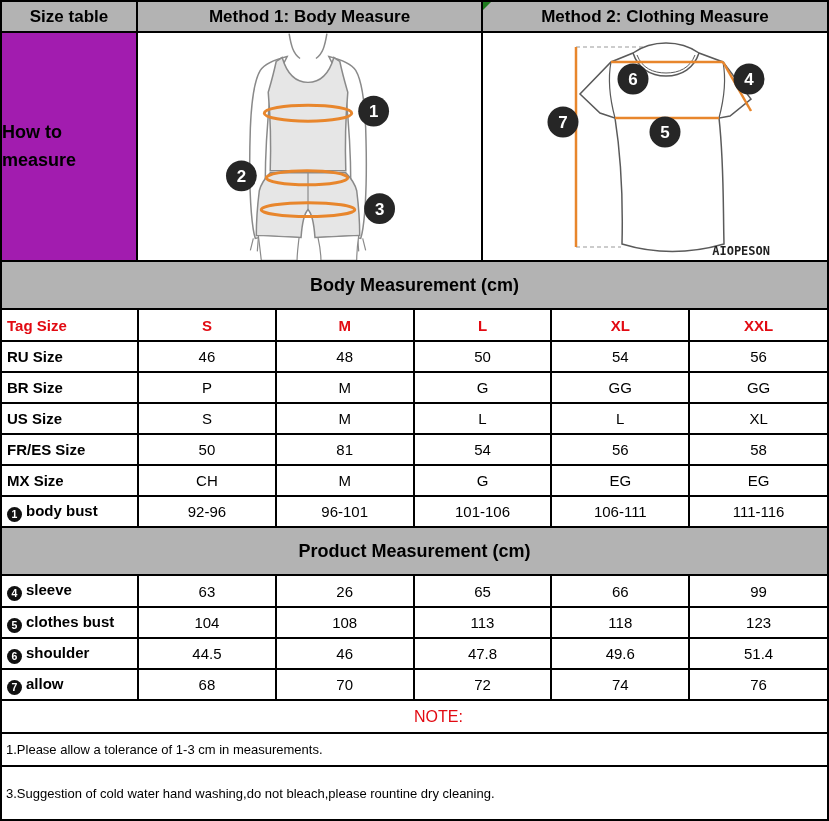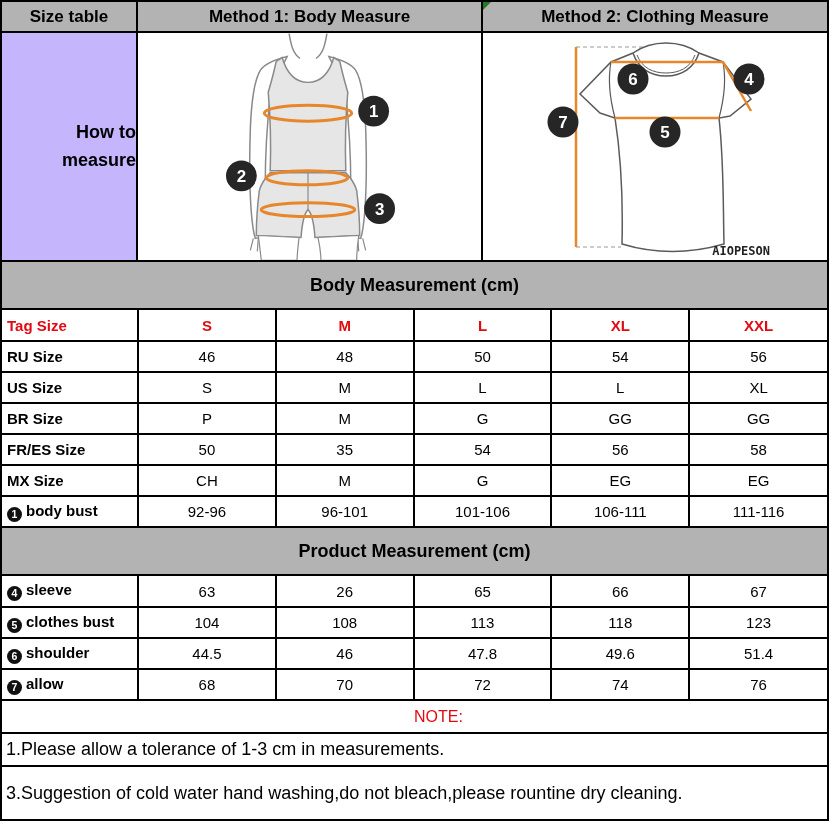--- a/index.html
+++ b/index.html
@@ -3,32 +3,32 @@
 <meta charset="utf-8">
 <style>
   html,body{margin:0;padding:0;background:#fff;font-family:"Liberation Sans",sans-serif;}
   .sheet{width:829px;height:821px;box-sizing:border-box;border:2px solid #000;display:flex;flex-direction:column;background:#fff;position:relative;}
   .grid3{display:grid;grid-template-columns:136px 345px 1fr;}
   .grid3 > .cell{border-right:2px solid #000;border-bottom:2px solid #000;box-sizing:border-box;display:flex;align-items:center;justify-content:center;}
   .grid3 > .cell:last-child{border-right:none;}
   .top-header{height:31px;flex:0 0 auto;}
   .top-header .cell{background:var(--banner-bg,#b3b3b3);font-weight:bold;font-size:17px;color:#000;position:relative;}
   .illus-row{height:229px;flex:0 0 auto;}
-  .how-cell{font-weight:bold;font-size:18px;text-align:right;line-height:1.55;background:#c4b5fd;}
+  .how-cell{font-weight:bold;font-size:18px;text-align:left;line-height:1.55;background:#a21caf;}
   .illus-cell{background:#fff;overflow:hidden;}
   .banner{height:48px;flex:0 0 auto;background:var(--banner-bg,#b3b3b3);border-bottom:2px solid #000;display:flex;align-items:center;justify-content:center;font-weight:bold;font-size:18px;color:#000;box-sizing:border-box;}
   table.size-table{width:100%;border-collapse:collapse;table-layout:fixed;flex:0 0 auto;}
   table.size-table td{border-right:2px solid #000;border-bottom:2px solid #000;height:31px;box-sizing:border-box;font-size:15px;color:#000;}
   table.size-table td:last-child{border-right:none;}
   td.label-cell{font-weight:bold;padding-left:5px;font-size:15px;}
   td.value-cell{text-align:center;}
   tr.red-row td{color:var(--red,#e20a0a);font-weight:bold;}
   .num-circle{display:inline-block;width:15px;height:15px;border-radius:50%;background:#111;color:#fff;font-size:10.5px;line-height:15px;text-align:center;font-weight:bold;margin-right:4px;vertical-align:-2px;}
   .note-title{height:33px;flex:0 0 auto;border-bottom:2px solid #000;display:flex;align-items:center;justify-content:center;color:var(--red,#e20a0a);font-size:16px;box-sizing:border-box;padding-left:48px;}
-  .notes .note-row{height:33px;border-bottom:2px solid #000;display:flex;align-items:center;padding-left:4px;font-size:18px;color:#000;box-sizing:border-box;}
+  .notes .note-row{height:33px;border-bottom:2px solid #000;display:flex;align-items:center;padding-left:4px;font-size:13px;color:#000;box-sizing:border-box;}
   .notes .note-row:last-child{border-bottom:none;flex:1 1 auto;}
   .notes{display:flex;flex-direction:column;flex:1 1 auto;}
   .flag{position:absolute;top:0;left:0;width:0;height:0;border-top:8px solid #1e7c1e;border-right:8px solid transparent;}
   svg{display:block;}
 </style>
 </head>
 <body>
 
 <div class="sheet">
 
@@ -143,39 +143,39 @@
         </tr>
         <tr>
           <td class="label-cell"><span>RU Size</span></td>
           <td class="value-cell">46</td>
           <td class="value-cell">48</td>
           <td class="value-cell">50</td>
           <td class="value-cell">54</td>
           <td class="value-cell">56</td>
         </tr>
         <tr>
+          <td class="label-cell"><span>BR Size</span></td>
+          <td class="value-cell">P</td>
+          <td class="value-cell">M</td>
+          <td class="value-cell">G</td>
+          <td class="value-cell">GG</td>
+          <td class="value-cell">GG</td>
+        </tr>
+        <tr>
           <td class="label-cell"><span>US Size</span></td>
           <td class="value-cell">S</td>
           <td class="value-cell">M</td>
           <td class="value-cell">L</td>
           <td class="value-cell">L</td>
           <td class="value-cell">XL</td>
         </tr>
         <tr>
-          <td class="label-cell"><span>BR Size</span></td>
-          <td class="value-cell">P</td>
-          <td class="value-cell">M</td>
-          <td class="value-cell">G</td>
-          <td class="value-cell">GG</td>
-          <td class="value-cell">GG</td>
-        </tr>
-        <tr>
           <td class="label-cell"><span>FR/ES Size</span></td>
           <td class="value-cell">50</td>
-          <td class="value-cell">35</td>
+          <td class="value-cell">81</td>
           <td class="value-cell">54</td>
           <td class="value-cell">56</td>
           <td class="value-cell">58</td>
         </tr>
         <tr>
           <td class="label-cell"><span>MX Size</span></td>
           <td class="value-cell">CH</td>
           <td class="value-cell">M</td>
           <td class="value-cell">G</td>
           <td class="value-cell">EG</td>
@@ -203,21 +203,21 @@
         <col>
         <col>
       </colgroup>
     <tbody>
         <tr>
           <td class="label-cell"><span class="num-circle">4</span><span>sleeve</span></td>
           <td class="value-cell">63</td>
           <td class="value-cell">26</td>
           <td class="value-cell">65</td>
           <td class="value-cell">66</td>
-          <td class="value-cell">67</td>
+          <td class="value-cell">99</td>
         </tr>
         <tr>
           <td class="label-cell"><span class="num-circle">5</span><span>clothes bust</span></td>
           <td class="value-cell">104</td>
           <td class="value-cell">108</td>
           <td class="value-cell">113</td>
           <td class="value-cell">118</td>
           <td class="value-cell">123</td>
         </tr>
         <tr>

